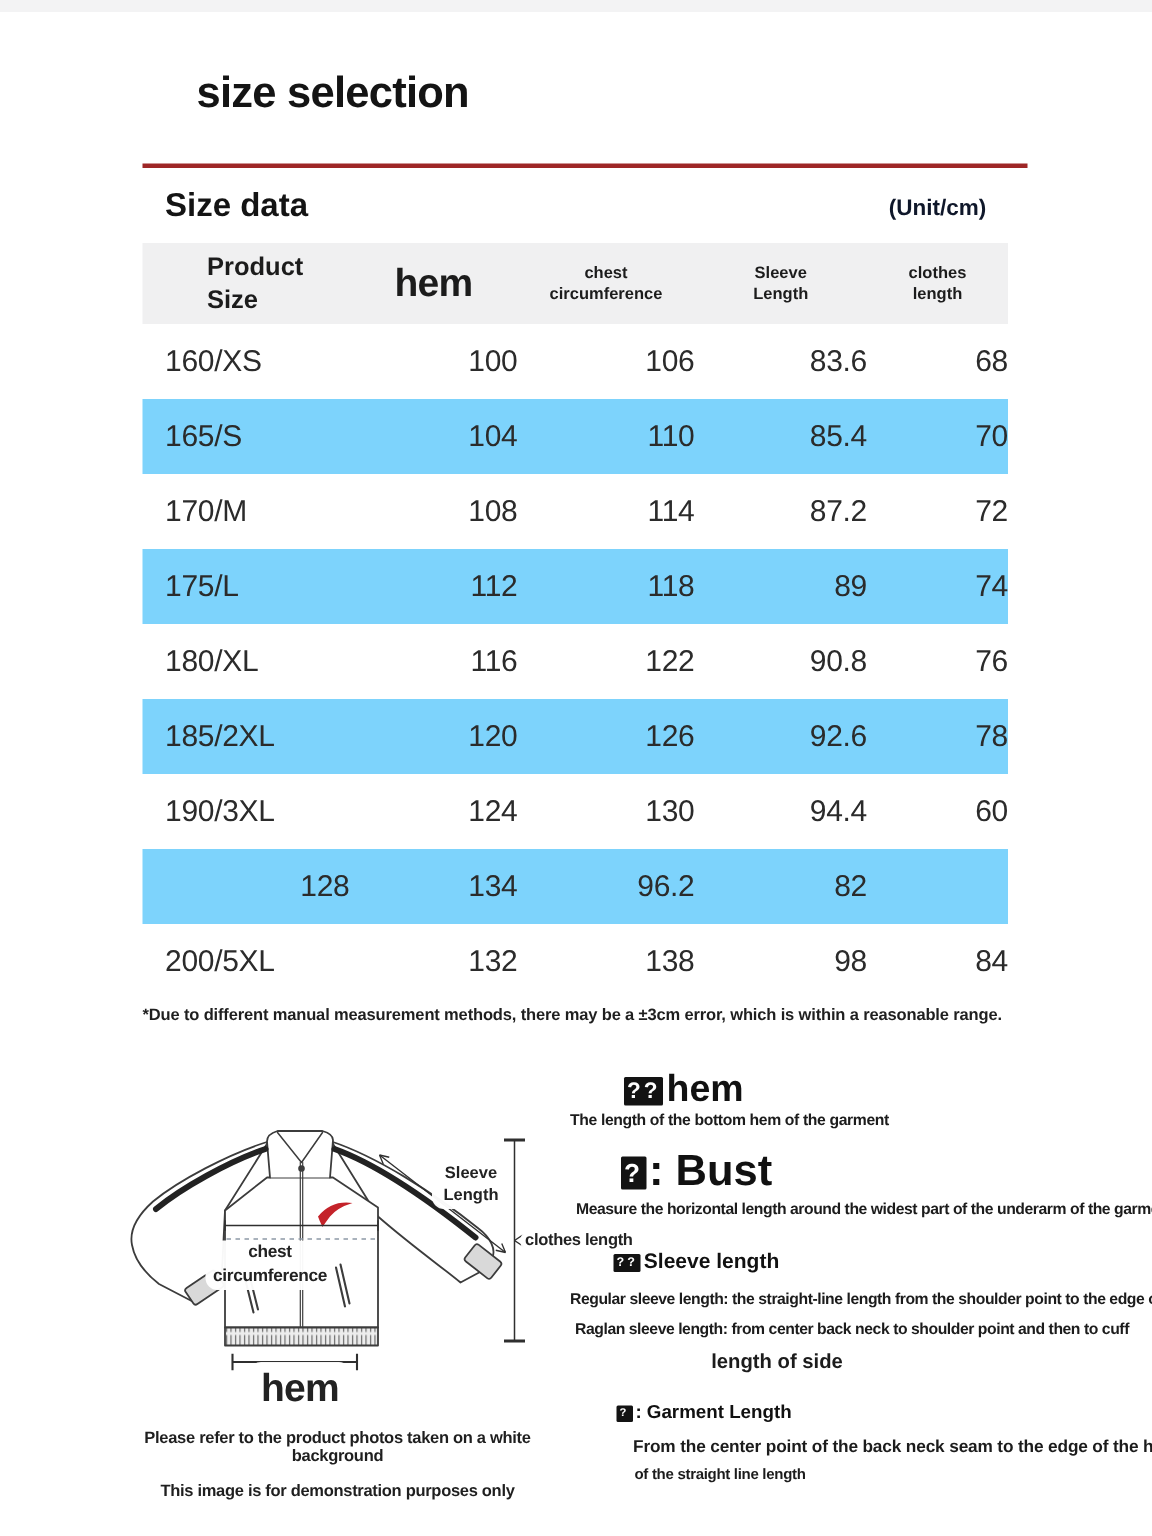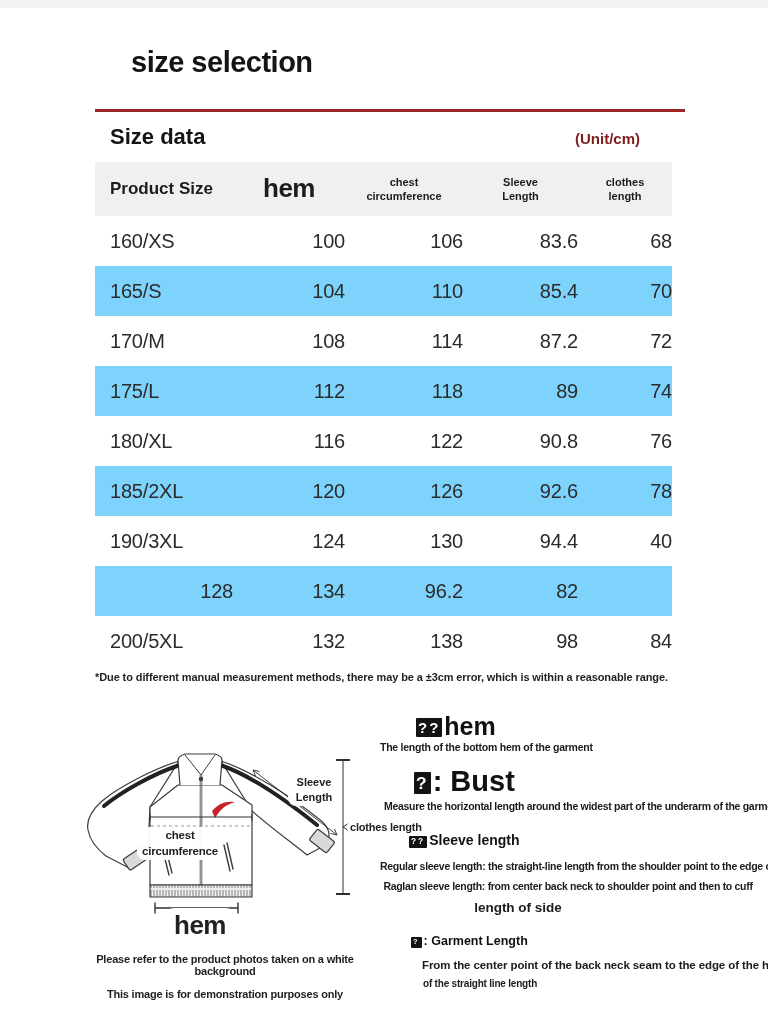--- a/index.html
+++ b/index.html
@@ -4,30 +4,30 @@
 <style>
   html,body{margin:0;padding:0;background:#ffffff;}
   .page{position:relative;width:768px;height:1024px;background:#ffffff;overflow:hidden;
         font-family:"Liberation Sans","DejaVu Sans",sans-serif;color:#1c1c1c;}
   .topstrip{position:absolute;left:0;top:0;width:768px;height:8px;background:#f3f3f4;}
 
   
   .main-title{position:absolute;left:95px;top:46px;font-size:29px;font-weight:700;letter-spacing:-0.5px;color:#141414;margin-left:36px;}
   .red-rule{position:absolute;left:95px;top:109px;width:590px;height:3px;background:#9e2626;}
   .section-title{position:absolute;left:110px;top:124px;font-size:22px;font-weight:700;color:#141414;}
-  .unit-label{position:absolute;left:575px;top:130px;width:100px;text-align:left;font-size:15px;font-weight:600;color:#7f1d1d;}
+  .unit-label{position:absolute;left:575px;top:130px;width:100px;text-align:center;font-size:15px;font-weight:600;color:#0f172a;}
 
   
   .size-table{position:absolute;left:95px;top:162px;width:577px;}
   .thead,.trow{display:grid;grid-template-columns:138px 112px 118px 115px 94px;align-items:center;}
   .thead{height:54px;background:#f0f0f1;}
   .trow{height:50px;background:#ffffff;}
   .trow.alt{background:#7dd3fc;}
   .th{text-align:center;line-height:1.3;}
-  .th.size-col{text-align:left;padding-left:15px;font-size:17px;font-weight:600;}
+  .th.size-col{text-align:left;padding-left:15px;font-size:17px;font-weight:600;margin-left:28px;}
   .th.hem-col{font-size:26px;font-weight:700;letter-spacing:-0.5px;}
   .th.small{font-size:11px;font-weight:600;}
   .td{text-align:right;font-size:20px;color:#2b2b2b;letter-spacing:-0.2px;}
   .td.size{text-align:left;padding-left:15px;}
 
   .footnote{position:absolute;left:95px;top:671px;font-size:11px;font-weight:600;color:#1f1f1f;letter-spacing:-0.1px;}
 
   
   .diagram-svg{position:absolute;left:75px;top:745px;}
   .dlabel{position:absolute;background:rgba(255,255,255,0.96);border-radius:8px;color:#222;text-align:center;line-height:1.35;}
@@ -128,21 +128,21 @@
       <div class="td">120</div>
       <div class="td">126</div>
       <div class="td">92.6</div>
       <div class="td">78</div>
     </div>
         <div class="trow">
       <div class="td size">190/3XL</div>
       <div class="td">124</div>
       <div class="td">130</div>
       <div class="td">94.4</div>
-      <div class="td">40</div>
+      <div class="td">60</div>
     </div>
         <div class="trow alt">
       <div class="td">128</div>
       <div class="td">134</div>
       <div class="td">96.2</div>
       <div class="td">82</div>
     </div>
         <div class="trow">
       <div class="td size">200/5XL</div>
       <div class="td">132</div>

